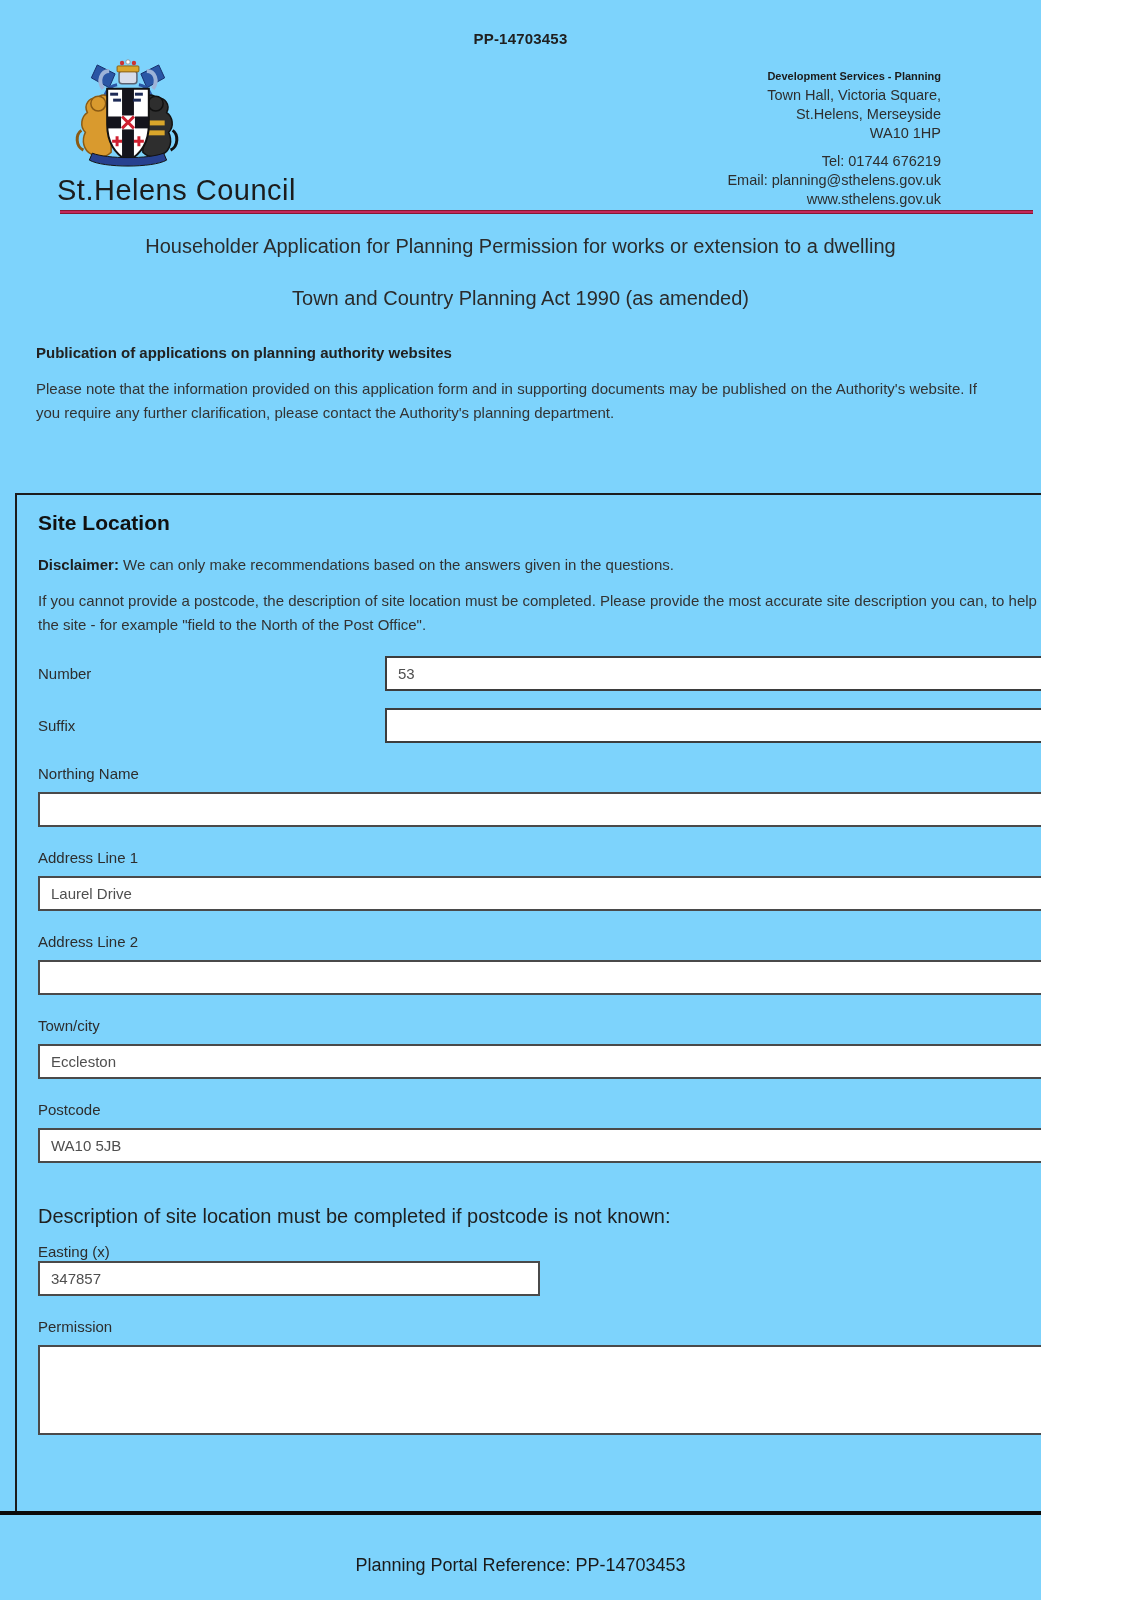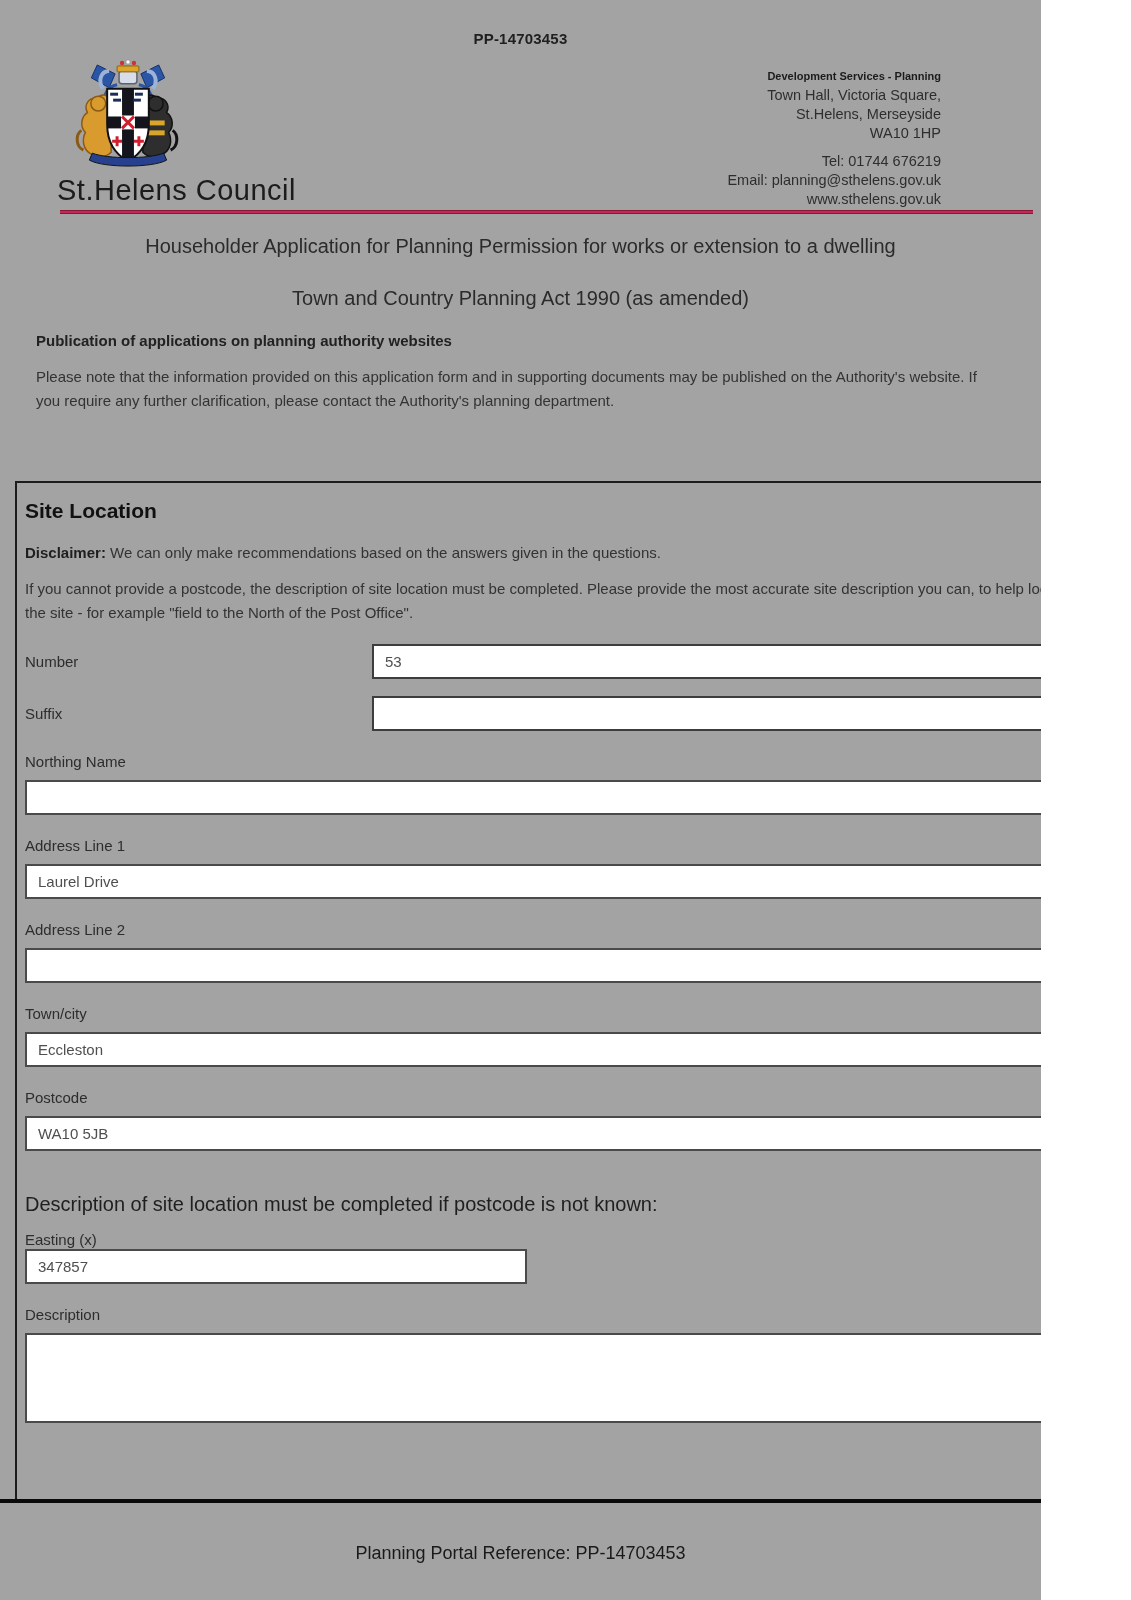--- a/index.html
+++ b/index.html
@@ -1,42 +1,42 @@
 <!DOCTYPE html>
 <html><head>
 <meta charset="utf-8">
 <style>
   * { margin:0; padding:0; box-sizing:border-box; }
   html,body { background:#ffffff; }
   body { width:1131px; font-family:"Liberation Sans", sans-serif; color:#2b2b2b; }
-  .page { position:relative; width:1041px; height:1600px; background:#a3a3a3; overflow:hidden; }
+  .page { position:relative; width:1041px; height:1600px; background:#7dd3fc; overflow:hidden; }
 
   
   .pp-ref { padding-top:30px; text-align:center; font-size:15px; font-weight:bold; color:#1f1f1f; letter-spacing:.2px; }
 
   
   .header-row { margin:12px 100px 0 57px; height:148px; display:flex; justify-content:space-between; }
   .logo-block { display:flex; flex-direction:column; }
   .crest { margin-left:10px; }
   .council-name { font-size:29px; font-weight:400; color:#1c1c1c; letter-spacing:.5px; margin-top:2px; }
   .dept-block { text-align:right; font-size:14.5px; color:#2e2e2e; line-height:19px; padding-top:8px; }
   .dept-block .dept-title { font-weight:bold; font-size:11px; color:#1c1c1c; }
   .dept-block .contact-gap { height:9px; }
 
   .red-rule { margin:3px 60px 0 60px; height:4px; background:#c2285a; border-top:1.5px solid #871832; border-bottom:1.5px solid #871832; width:973px; }
 
   
   .title-main { margin-top:20px; text-align:center; font-size:20px; color:#2b2b2b; line-height:25px; }
   .title-sub  { margin-top:27px; text-align:center; font-size:20px; color:#2b2b2b; line-height:25px; }
 
-  .pub-heading { margin:20px 36px 0 36px; font-size:15px; font-weight:bold; color:#222; line-height:19px; }
+  .pub-heading { margin:32px 36px 0 36px; font-size:15px; font-weight:bold; color:#222; line-height:19px; }
   .pub-body { margin:15px 36px 0 36px; font-size:15px; color:#333; line-height:24px; max-width:1060px; }
 
   
-  .site-box { margin:68px 0 0 15px; width:1100px; height:1018px; border:2px solid #1c1c1c; border-bottom:none; padding:0 8px; overflow:hidden; }
+  .site-box { margin:68px 0 0 15px; width:1100px; height:1018px; border:2px solid #1c1c1c; border-bottom:none; padding:0 21px; overflow:hidden; }
   .section-title { margin-top:15px; font-size:21px; font-weight:bold; color:#111; line-height:26px; }
   .disclaimer { margin-top:19px; font-size:15px; color:#333; line-height:19px; }
   .disclaimer b { color:#1f1f1f; }
   .intro { margin-top:15px; font-size:15px; color:#333; line-height:24px; max-width:1050px; }
 
   .inline-row { display:flex; align-items:center; height:35px; }
   .row-number { margin-top:19px;align-items:center; }
   .row-suffix { margin-top:17px; }
   .inline-row .f-label { flex:0 0 347px; }
   .inline-row input { flex:1; }
@@ -183,21 +183,21 @@
     <div class="desc-heading">Description of site location must be completed if postcode is not known:</div>
 
     <div class="coords-row">
       <div class="coord-col-left">
         <label class="f-label">Easting (x)</label>
         <input type="text" value="347857" style="">
       </div>
     </div>
 
     <div class="group">
-      <label class="f-label">Description</label>
+      <label class="f-label">Permission</label>
       <textarea value="" style=""></textarea>
     </div>
   </div>
 
   <div class="page-divider"></div>
 
   <div class="footer-ref">Planning Portal Reference: PP-14703453</div>
 
 </div>
 

